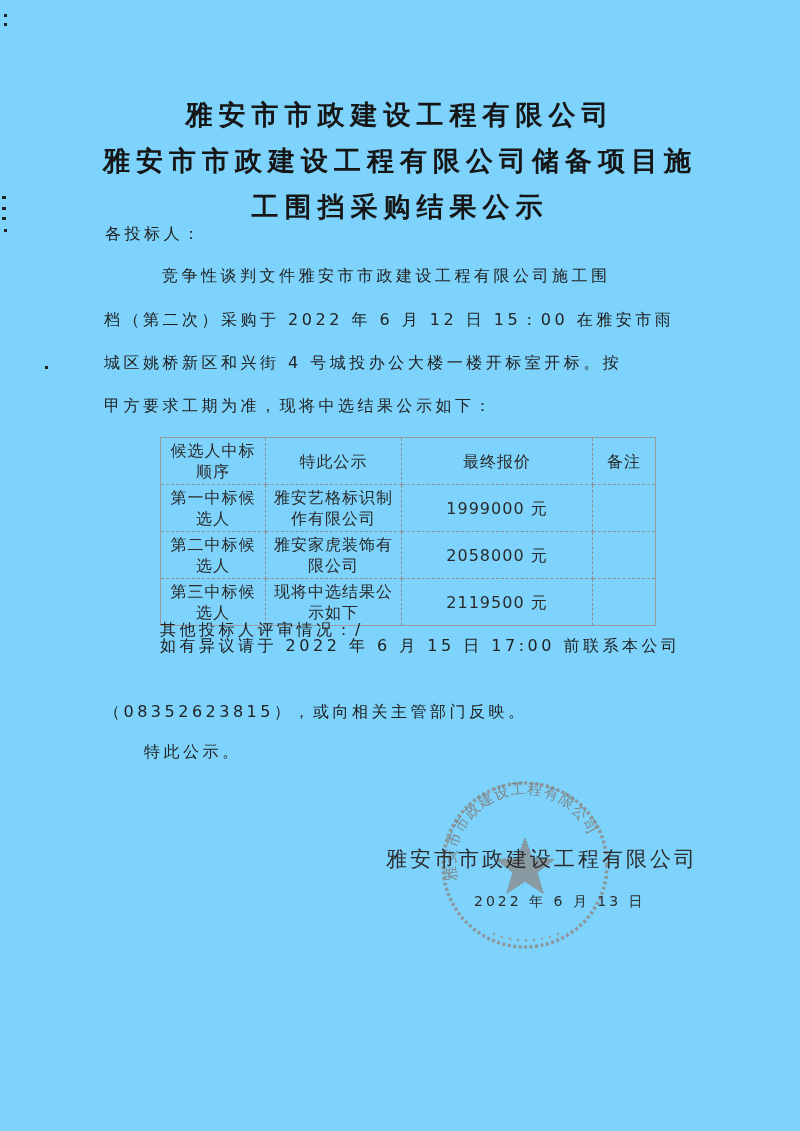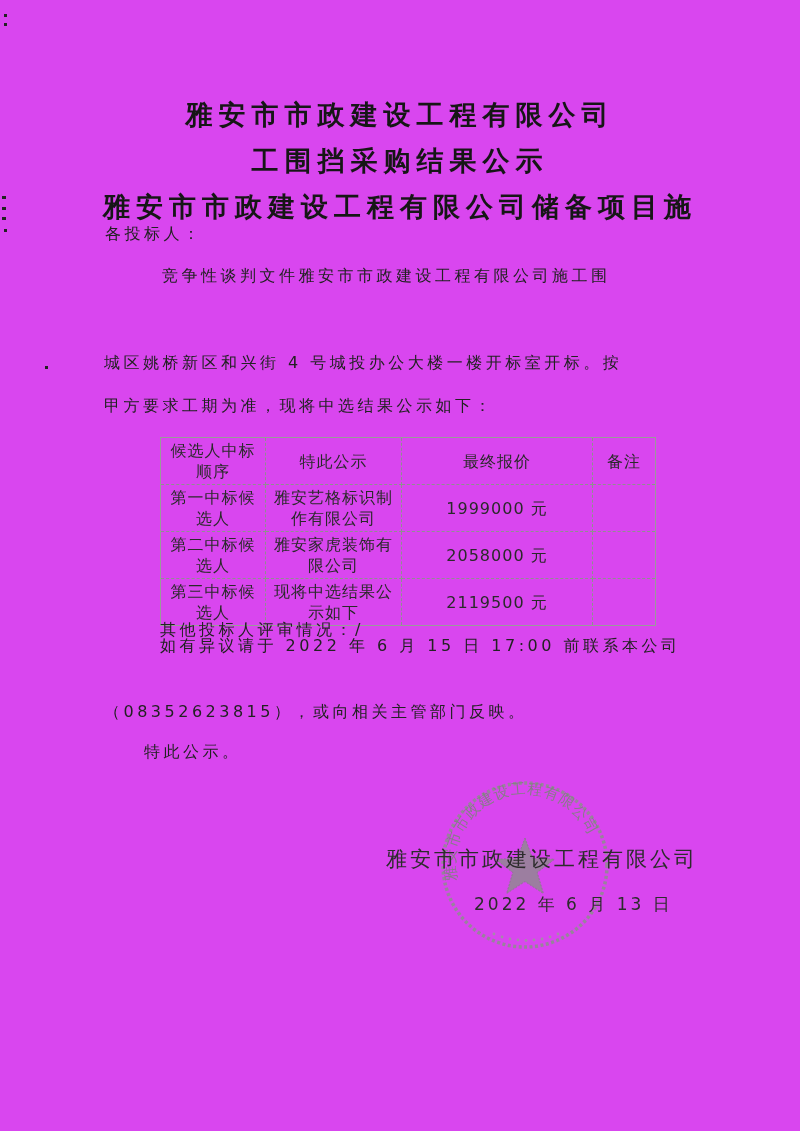--- a/index.html
+++ b/index.html
@@ -1,19 +1,19 @@
 <!DOCTYPE html>
 <html><head>
 <meta charset="utf-8">
 <style>
   html,body{margin:0;padding:0;background:#e8e8e8;}
   .page{
     position:relative;
     width:800px;height:1131px;
-    background:#d946ef;
+    background:#7dd3fc;
     font-family:"DejaVu Sans","Liberation Sans",sans-serif;
     color:#1c1c1c;
     overflow:hidden;
   }
   .abs{position:absolute;}
   .doc-title{
     left:0;right:0;top:92px;
     text-align:center;
     font-size:27px;
     font-weight:bold;
@@ -44,21 +44,21 @@
     letter-spacing:1px;
   }
   .result-table{border:1px solid #9a9a9a;}
   .sig-company{
     font-size:21px;
     letter-spacing:3px;
     color:#2c2c2c;
     white-space:nowrap;
   }
   .sig-date{
-    font-size:17px;
+    font-size:14px;
     letter-spacing:3px;
     color:#2c2c2c;
     white-space:nowrap;
   }
   .artifact{
     position:absolute;background:#222;
   }
   .stamp-svg{pointer-events:none;}
 </style>
 </head>
@@ -69,27 +69,28 @@
   <div class="artifact" style="left:4px;top:14px;width:3px;height:3px;"></div>
   <div class="artifact" style="left:4px;top:23px;width:3px;height:3px;"></div>
   <div class="artifact" style="left:2px;top:196px;width:4px;height:3px;"></div>
   <div class="artifact" style="left:2px;top:207px;width:4px;height:3px;"></div>
   <div class="artifact" style="left:2px;top:217px;width:4px;height:3px;"></div>
   <div class="artifact" style="left:4px;top:229px;width:3px;height:3px;"></div>
   <div class="artifact" style="left:45px;top:366px;width:3px;height:3px;"></div>
 
   <div class="abs doc-title">
     <div>雅安市市政建设工程有限公司</div>
+    <div>雅安市市政建设工程有限公司储备项目施</div>
     <div>工围挡采购结果公示</div>
-    <div>雅安市市政建设工程有限公司储备项目施</div>
   </div>
 
   <div class="abs body-line" style="left:105px;top:224px;">各投标人：</div>
 
   <div class="abs body-line" style="left:162px;top:266px;">竞争性谈判文件雅安市市政建设工程有限公司施工围</div>
+  <div class="abs body-line" style="left:104px;top:310px;">档（第二次）采购于 2022 年 6 月 12 日 15：00 在雅安市雨</div>
   <div class="abs body-line" style="left:104px;top:353px;">城区姚桥新区和兴街 4 号城投办公大楼一楼开标室开标。按</div>
   <div class="abs body-line" style="left:104px;top:396px;">甲方要求工期为准，现将中选结果公示如下：</div>
 
   <table class="abs result-table" style="left:160px;top:437px;width:495px;">
     <colgroup>
       <col style="width:105px">
         <col style="width:136px">
         <col style="width:191px">
         <col style="width:63px">
     </colgroup>

